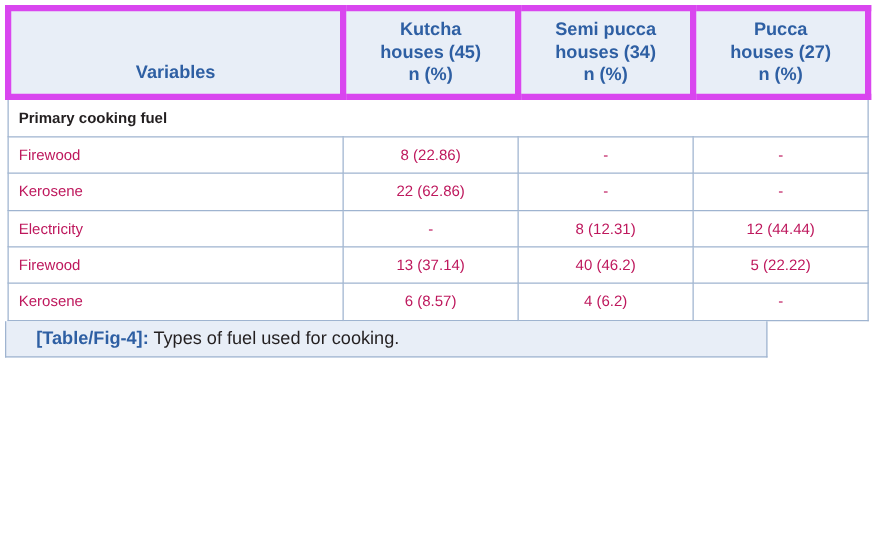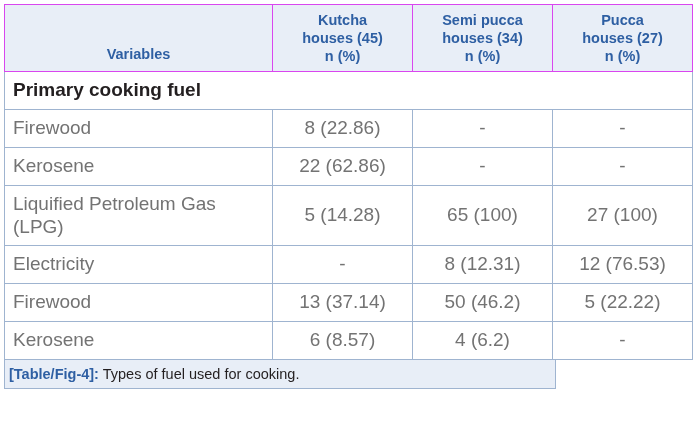--- a/index.html
+++ b/index.html
@@ -27,57 +27,57 @@
   table.fuel-table col.c0 { width: 268px; }
   table.fuel-table col.c1 { width: 140px; }
   table.fuel-table col.c2 { width: 140px; }
   table.fuel-table col.c3 { width: 140px; }
 
   thead th {
     background: #e8eef7;
     color: #2e5fa3;
     font-size: 14.5px;
     font-weight: bold;
-    border: 1px solid #d946ef;
+    border: 5px solid #d946ef;
     padding: 6px 8px;
     line-height: 1.25;
     vertical-align: bottom;
     text-align: center;
   }
   thead th.var-head {
     text-align: center;
     vertical-align: bottom;
     padding-bottom: 8px;
   }
   tbody td {
     border: 1px solid #9fb4d0;
-    font-size: 19px;
+    font-size: 12px;
     padding: 7px 8px;
     text-align: center;
-    color: #737373;
+    color: #be185d;
     background: #ffffff;
     line-height: 1.2;
   }
   tbody td.label {
     text-align: left;
   }
   tbody tr.section td {
     text-align: left;
     font-weight: bold;
-    font-size: 19px;
+    font-size: 12px;
     color: #231f20;
   }
   .caption-bar {
-    width: 552px;
+    width: 610px;
     margin: 0 0 0 4px;
     background: #e8eef7;
     border: 1px solid #9fb4d0;
     border-top: none;
     box-sizing: border-box;
-    padding: 6px 4px;
+    padding: 6px 24px;
     font-size: 14.5px;
     color: #231f20;
     white-space: nowrap;
   }
   .caption-bar .cap-label {
     color: #2e5fa3;
     font-weight: bold;
   }
   .caption-bar .cap-text {
     color: #231f20;
@@ -125,37 +125,31 @@
         <td>8 (22.86)</td>
         <td>-</td>
         <td>-</td>
       </tr>
       <tr>
         <td class="label">Kerosene</td>
         <td>22 (62.86)</td>
         <td>-</td>
         <td>-</td>
       </tr>
-      <tr>
-        <td class="label">Liquified Petroleum Gas (LPG)</td>
-        <td>5 (14.28)</td>
-        <td>65 (100)</td>
-        <td>27 (100)</td>
-      </tr>
 
       <tr>
         <td class="label">Electricity</td>
         <td>-</td>
         <td>8 (12.31)</td>
-        <td>12 (76.53)</td>
+        <td>12 (44.44)</td>
       </tr>
       <tr>
         <td class="label">Firewood</td>
         <td>13 (37.14)</td>
-        <td>50 (46.2)</td>
+        <td>40 (46.2)</td>
         <td>5 (22.22)</td>
       </tr>
       <tr>
         <td class="label">Kerosene</td>
         <td>6 (8.57)</td>
         <td>4 (6.2)</td>
         <td>-</td>
       </tr>
     </tbody>
   </table>

